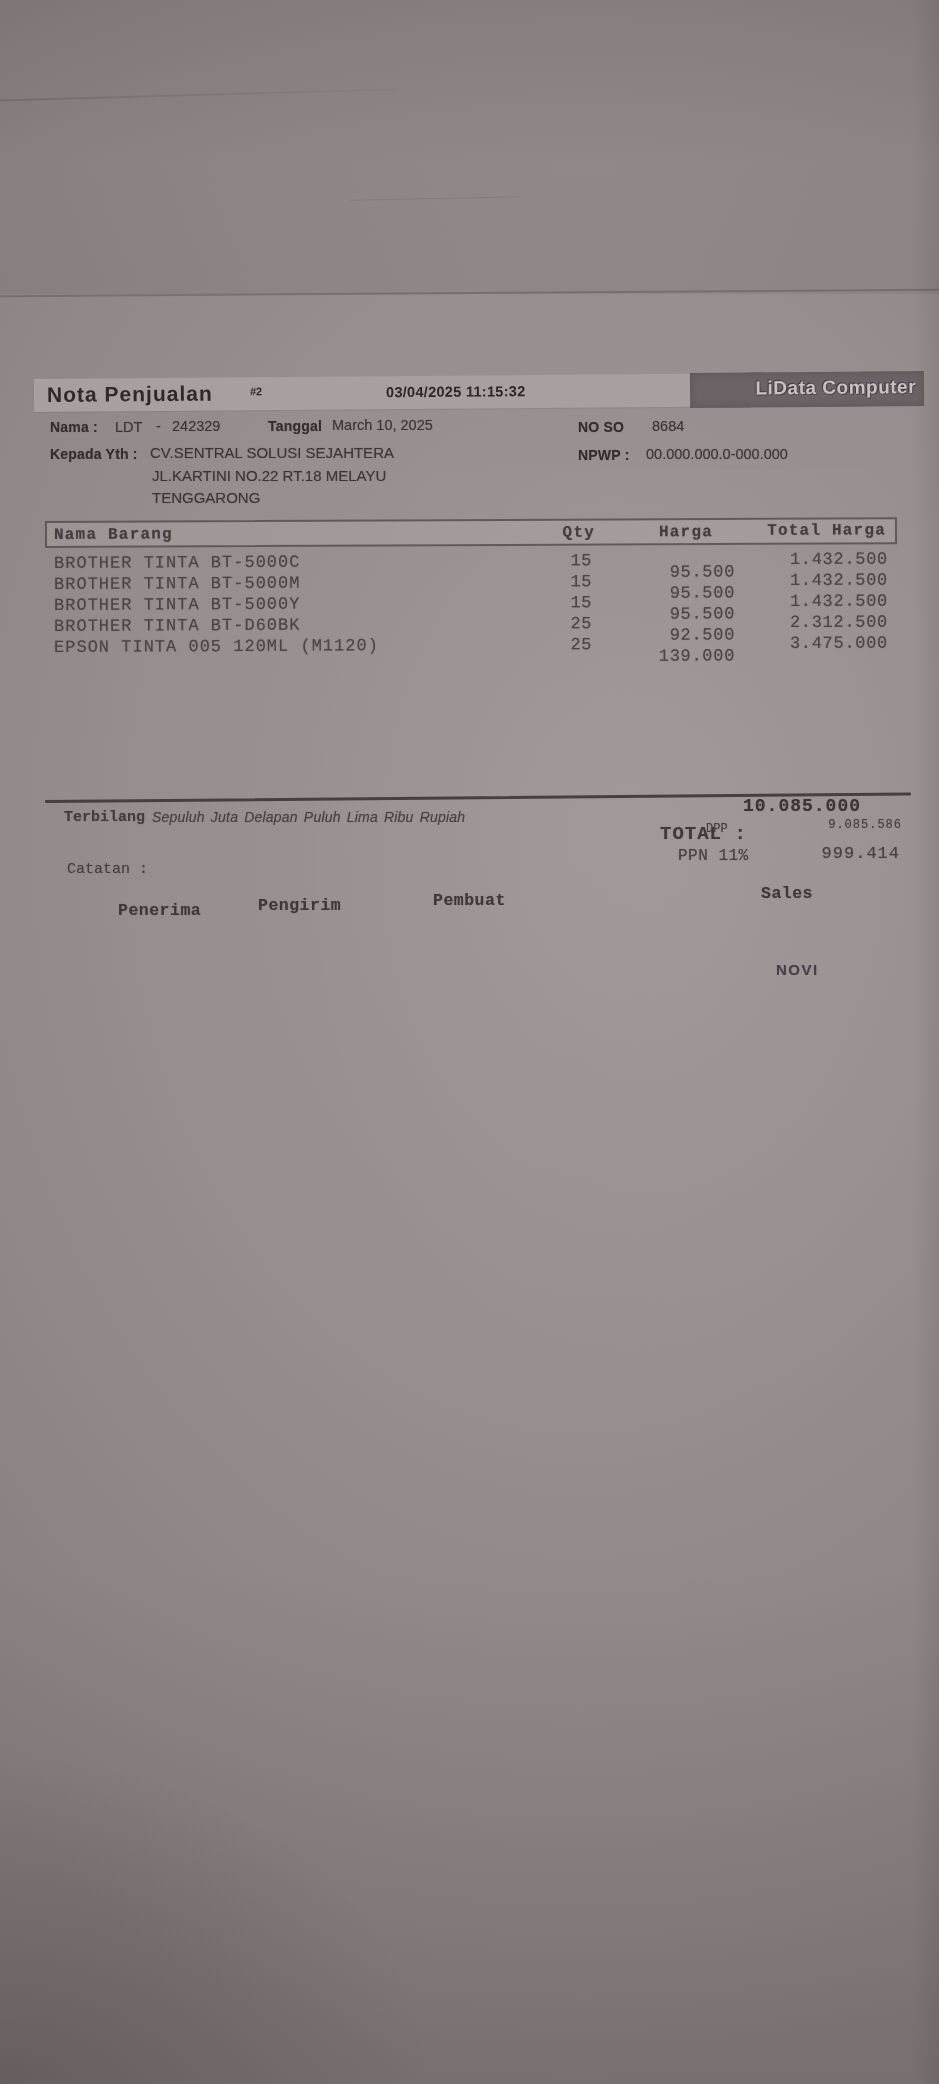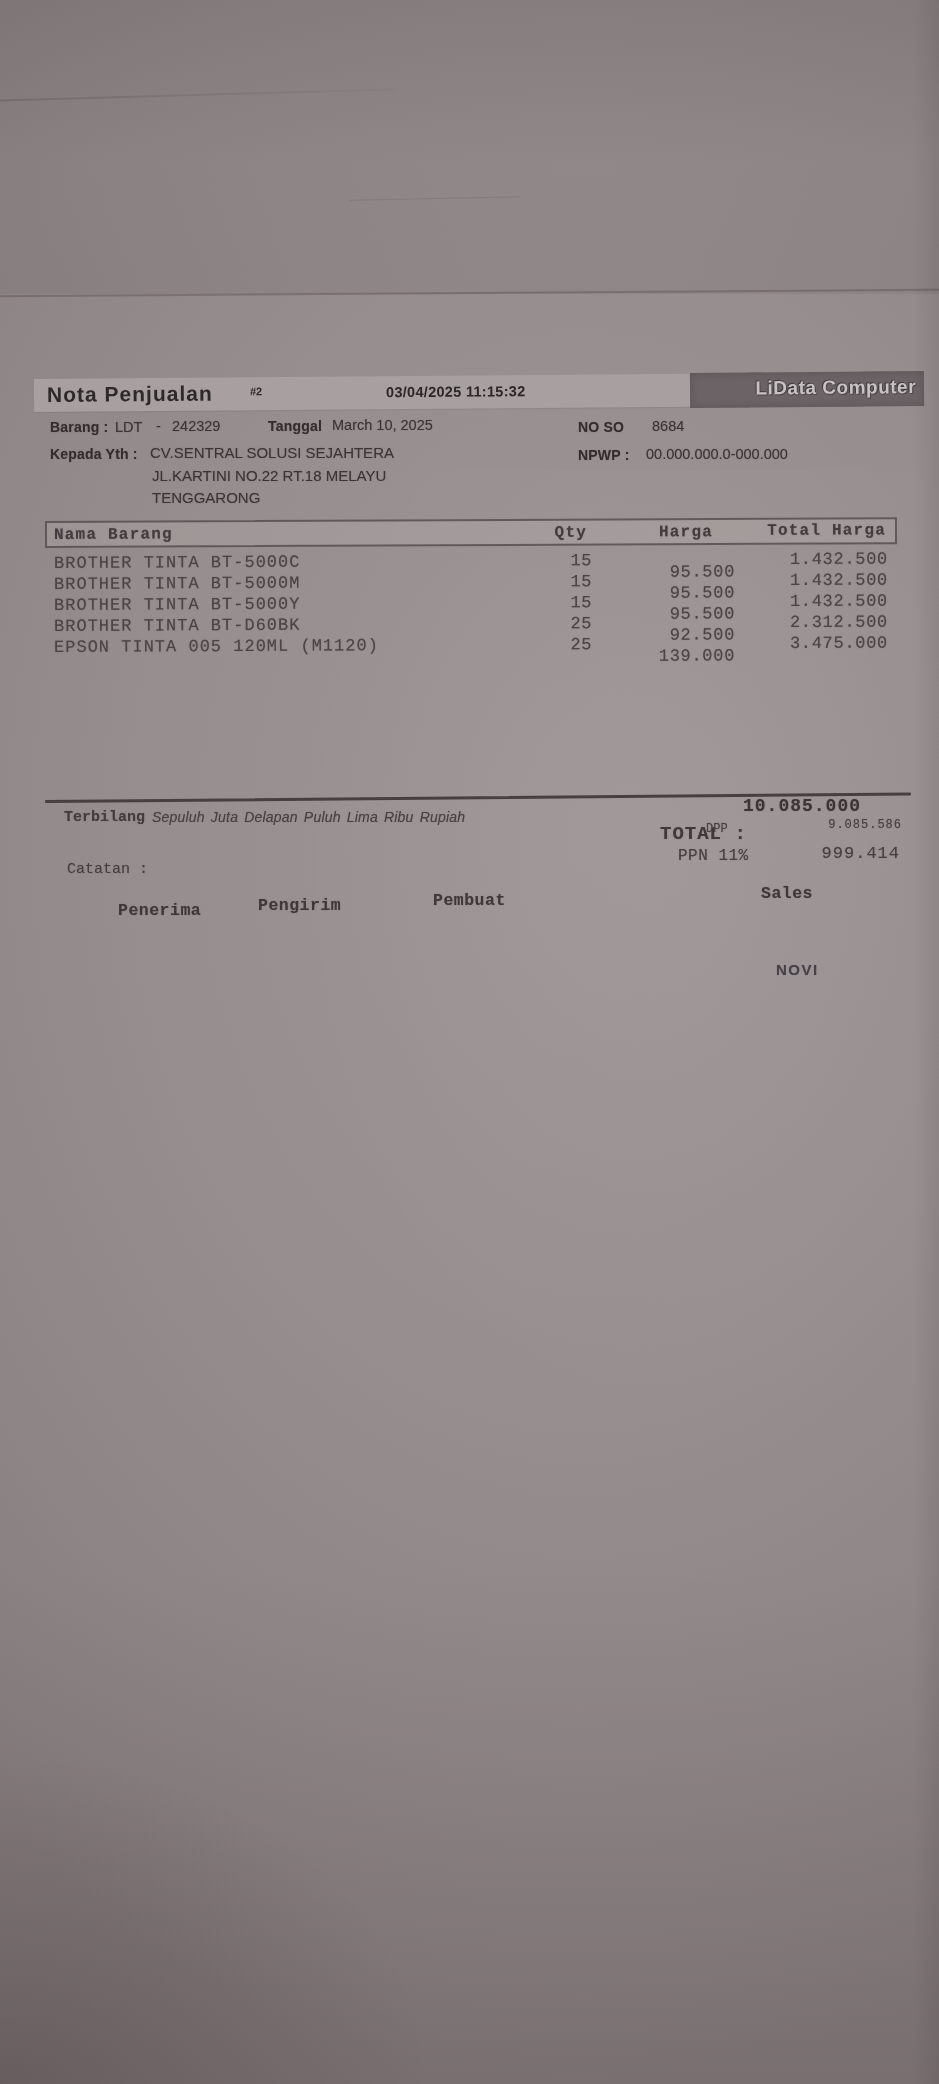--- a/index.html
+++ b/index.html
@@ -81,39 +81,39 @@
 
   <div class="abs band">
     <span class="abs band-title sans">Nota Penjualan</span>
     <span class="abs band-sub sans">#2</span>
     <span class="abs band-time sans">03/04/2025 11:15:32</span>
   </div>
   <div class="abs brandbox">
     <span class="abs brand-text sans">LiData Computer</span>
   </div>
 
-  <span class="abs lbl print" style="left:50px;top:419px;">Barang :</span>
+  <span class="abs lbl print" style="left:50px;top:419px;">Nama :</span>
   <span class="abs val print" style="left:115px;top:419px;">LDT</span>
   <span class="abs val print" style="left:156px;top:418px;">-</span>
   <span class="abs val print" style="left:172px;top:418px;">242329</span>
   <span class="abs lbl print" style="left:268px;top:418px;">Tanggal</span>
   <span class="abs val print" style="left:332px;top:417px;">March 10, 2025</span>
   <span class="abs lbl print" style="left:578px;top:419px;">NO SO</span>
   <span class="abs val print" style="left:652px;top:418px;">8684</span>
 
   <span class="abs lbl print" style="left:50px;top:446px;">Kepada Yth :</span>
   <span class="abs val print" style="left:150px;top:444px;font-size:15px;">CV.SENTRAL SOLUSI SEJAHTERA</span>
   <span class="abs lbl print" style="left:578px;top:447px;">NPWP :</span>
   <span class="abs val print" style="left:646px;top:446px;">00.000.000.0-000.000</span>
   <span class="abs val print" style="left:152px;top:467px;font-size:15px;">JL.KARTINI NO.22 RT.18 MELAYU</span>
   <span class="abs val print" style="left:152px;top:489px;font-size:15px;">TENGGARONG</span>
 
   <div class="abs tbox mono">
     <span class="th print" style="left:7px;">Nama Barang</span>
-    <span class="th print" style="right:308px;">Qty</span>
+    <span class="th print" style="right:300px;">Qty</span>
     <span class="th print" style="right:182px;">Harga</span>
     <span class="th print" style="right:9px;top:2px;">Total Harga</span>
   </div>
 
   <div class="abs item-row mono print" style="top:554px;">
     <span class="c-name">BROTHER TINTA BT-5000C</span>
     <span class="c-qty">15</span>
     <span class="c-harga">95.500</span>
     <span class="c-total">1.432.500</span>
   </div>

